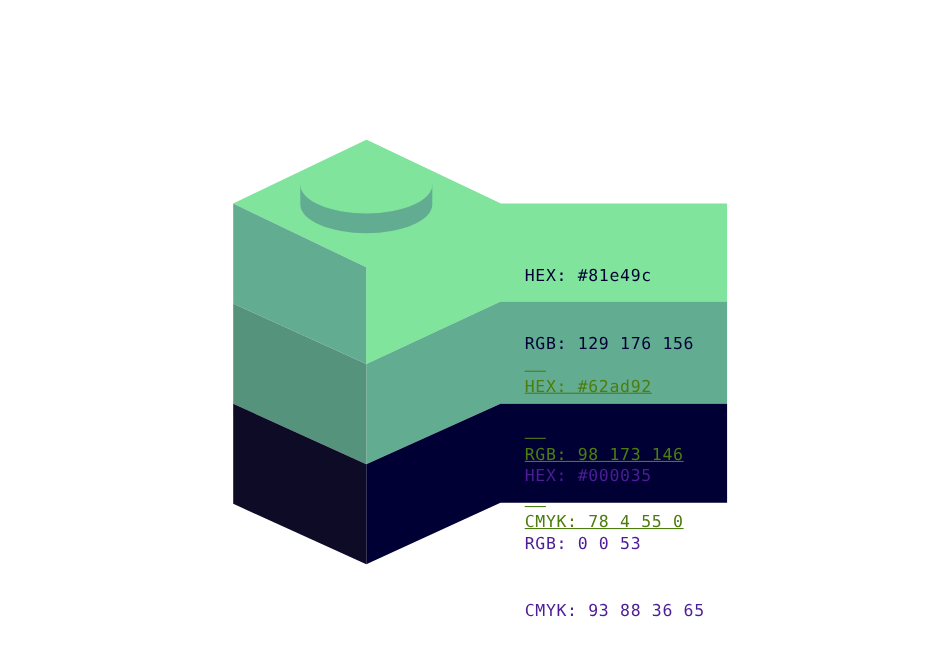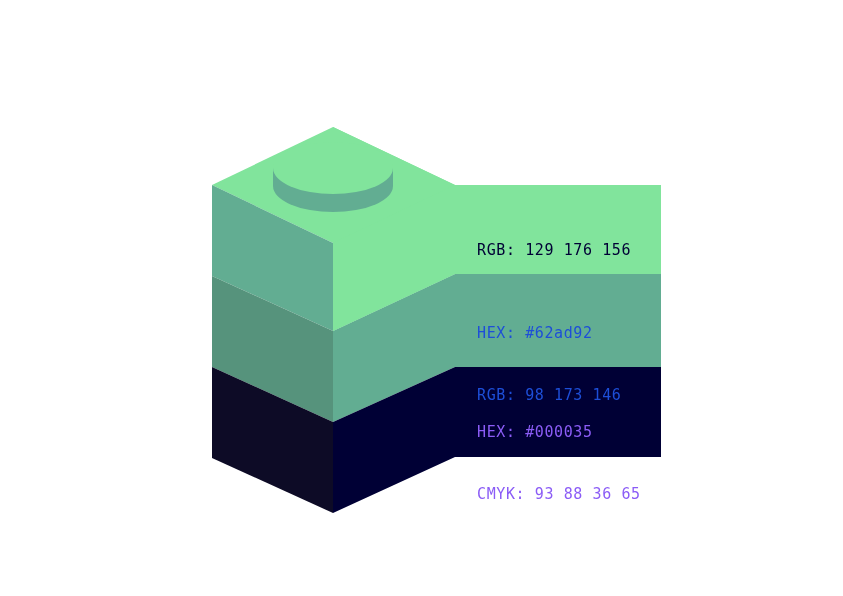--- a/index.html
+++ b/index.html
@@ -33,24 +33,27 @@
 
   <polygon points="333,243 455,185 455,274 333,331" fill="#81e49c"></polygon>
 
   <g>
     <path d="M273,168 L273,186 A60,26 0 0 0 393,186 L393,168 Z" fill="#62ad92"></path>
     <ellipse cx="333" cy="168" rx="60" ry="26" fill="#81e49c"></ellipse>
   </g>
 </svg>
 
 <div class="label" style="top:199px; color:#000035;">
+  <div>HEX: #81e49c</div>
   <div>RGB: 129 176 156</div>
 </div>
 
-<div class="label" style="top:282px; color:#1d4ed8;">
+<div class="label" style="top:300px; color:#4d7c0f;text-decoration:underline;">
   <div>HEX: #62ad92</div>
   <div>RGB: 98 173 146</div>
+  <div>CMYK: 78 4 55 0</div>
 </div>
 
-<div class="label" style="top:381px; color:#8b5cf6;">
+<div class="label" style="top:381px; color:#4c1d95;">
   <div>HEX: #000035</div>
+  <div>RGB: 0 0 53</div>
   <div>CMYK: 93 88 36 65</div>
 </div>
 
 </body></html>

